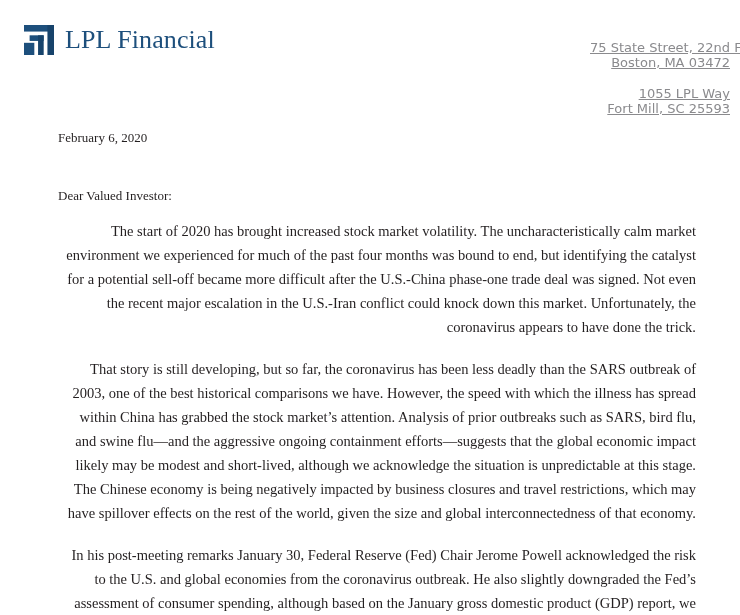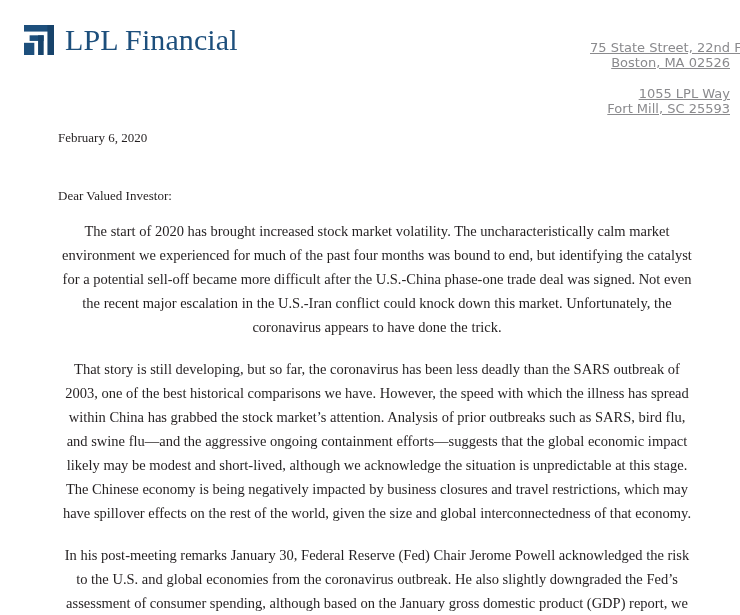--- a/index.html
+++ b/index.html
@@ -41,21 +41,21 @@
 
   .brand-mark {
     width: 30px;
     height: 30px;
     display: block;
     flex: 0 0 auto;
   }
 
   .brand-name {
     font-family: "Liberation Serif", "DejaVu Serif", serif;
-    font-size: 30px;
+    font-size: 26px;
     line-height: 1;
     letter-spacing: 0.1px;
     color: #1d4f7c;
     white-space: nowrap;
   }
 
   
   .address-block {
     position: absolute;
     right: 10px;
@@ -107,21 +107,21 @@
     position: absolute;
     top: 219px;
     left: 0;
     width: 638px;
   }
 
   .body-copy p {
     margin: 0 0 18px 0;
     font-size: 14.5px;
     line-height: 24px;
-    text-align: center;
+    text-align: right;
     color: #231f20;
   }
   .body-copy p:last-child {
     margin-bottom: 0;
   }
 </style>
 </head>
 <body>
 
 <div class="page">
@@ -142,21 +142,21 @@
 
           <rect x="0" y="19" width="11" height="13" fill="#1d4f7c"></rect>
         </svg>
       </span>
       <span class="brand-name">LPL Financial</span>
     </div>
 
     <div class="address-block">
       <div class="address-group">
         <span class="address-line">75 State Street, 22nd Floor</span>
-        <span class="address-line">Boston, MA 02526</span>
+        <span class="address-line">Boston, MA 03472</span>
       </div>
       <div class="address-group">
         <span class="address-line">1055 LPL Way</span>
         <span class="address-line">Fort Mill, SC 25593</span>
       </div>
     </div>
 
   </header>
 
   <main class="letter">

